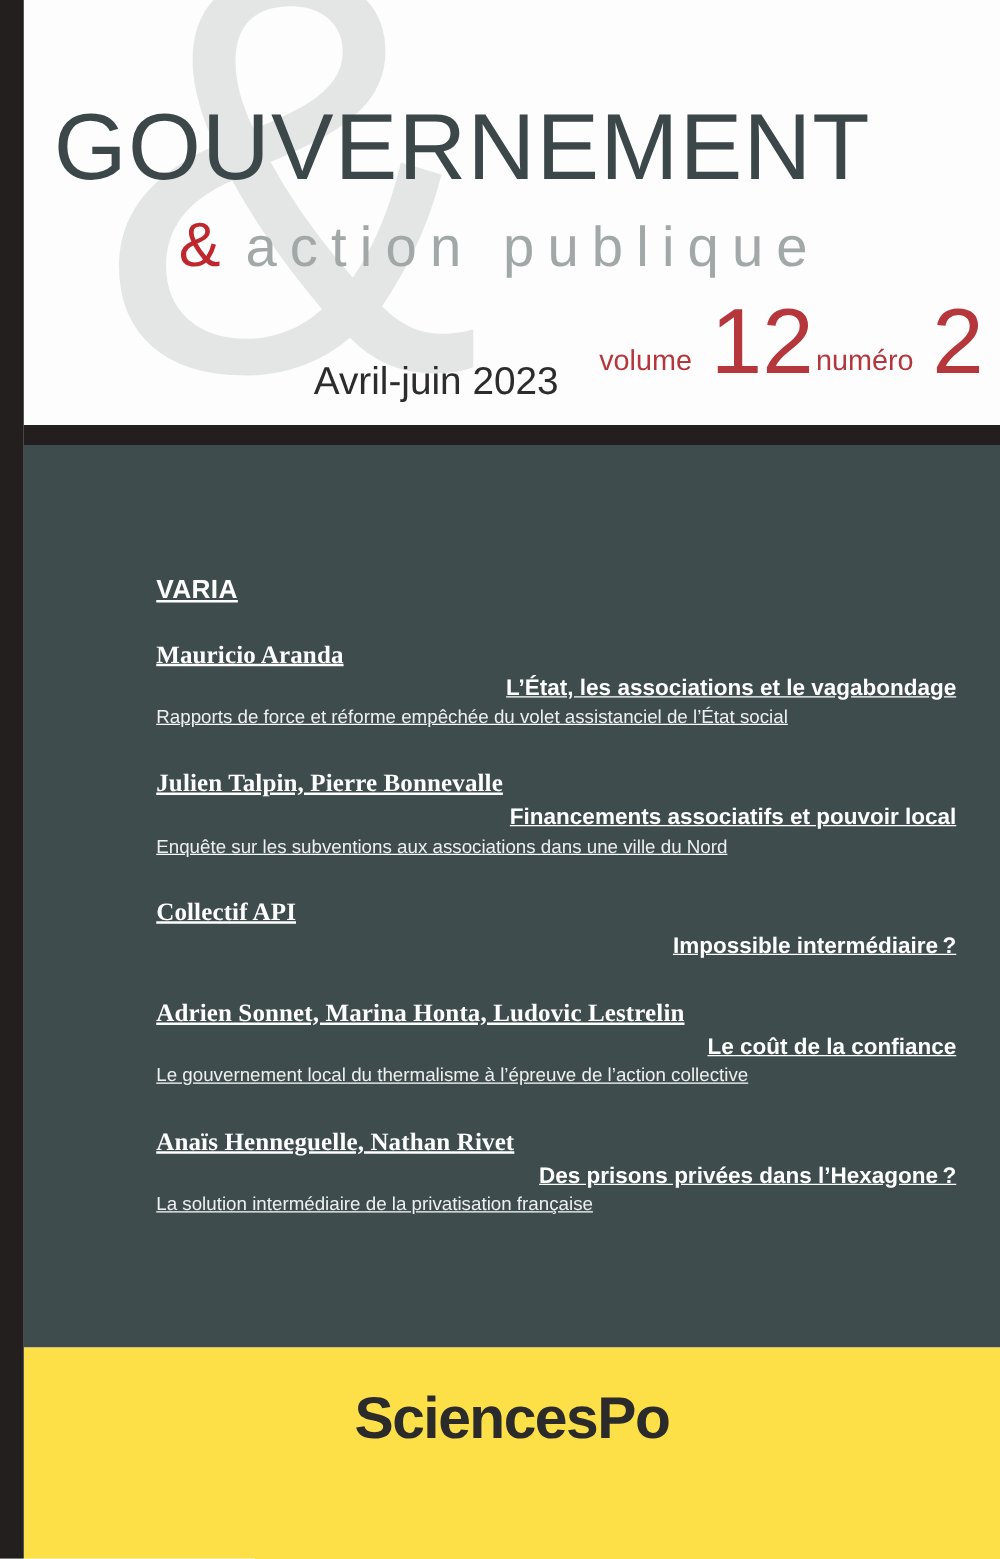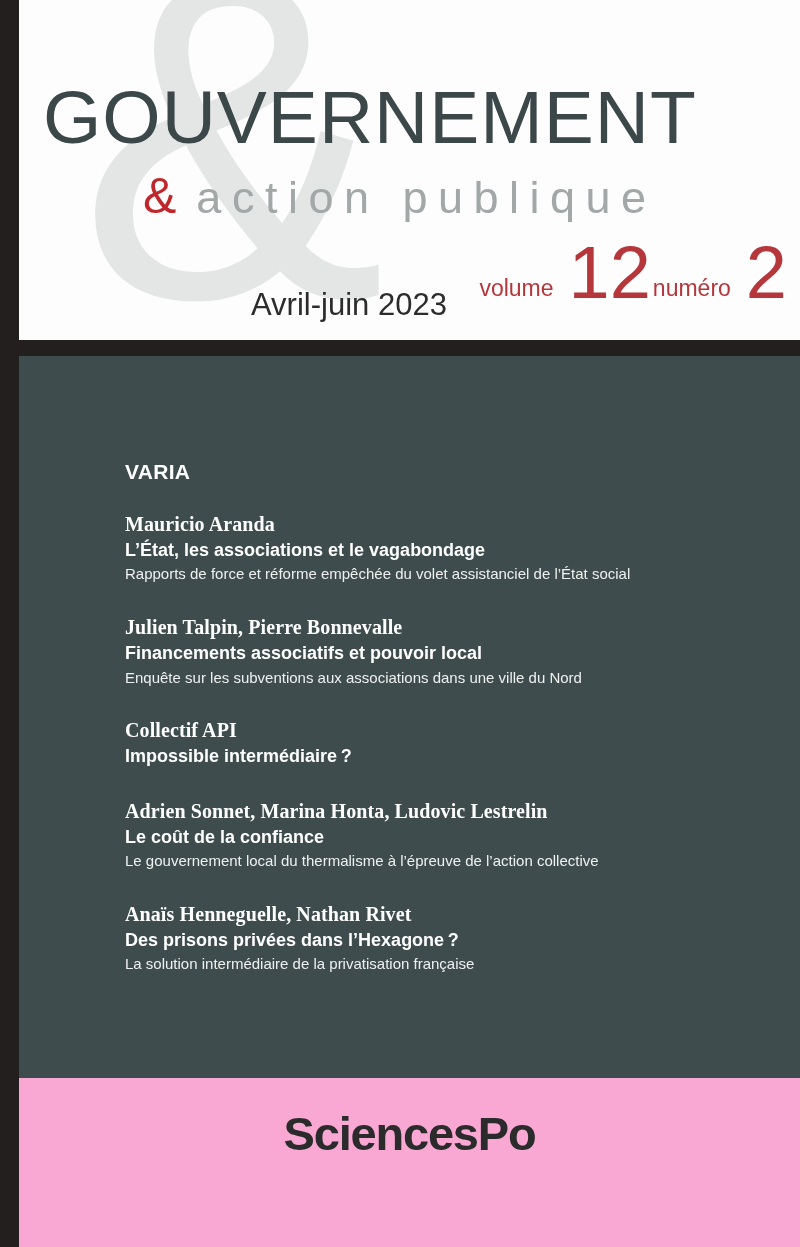--- a/index.html
+++ b/index.html
@@ -158,20 +158,21 @@
     background: #3f4c4d;
     z-index: 2;
   }
 
   #toc {
     position: absolute;
     left: 106px;
     top: 104px;
     width: 640px;
     color: #ffffff;
+    text-decoration: underline;
   }
 
   #section-title {
     font-size: 21px;
     font-weight: bold;
     letter-spacing: 0.3px;
     color: #ffffff;
     margin-bottom: 28px;
   }
 
@@ -189,37 +190,38 @@
     margin-bottom: 2px;
     letter-spacing: 0.1px;
   }
   .art-title {
     font-family: "Liberation Sans", sans-serif;
     font-size: 18px;
     font-weight: bold;
     color: #ffffff;
     line-height: 1.3;
     margin-bottom: 1px;
+    text-align: right;
   }
   .art-subtitle {
     font-family: "Liberation Sans", sans-serif;
     font-size: 15px;
     font-weight: 400;
     color: #eef0f0;
     line-height: 1.45;
   }
 
   
   #footer {
     position: absolute;
     left: 19px;
     top: 1078px;
     width: 781px;
     height: 169px;
-    background: #f9a8d4;
+    background: #fde047;
     z-index: 2;
   }
   #logo {
     position: absolute;
     left: 0;
     right: 0;
     top: 32px;
     text-align: center;
   }
   #logo-main {

